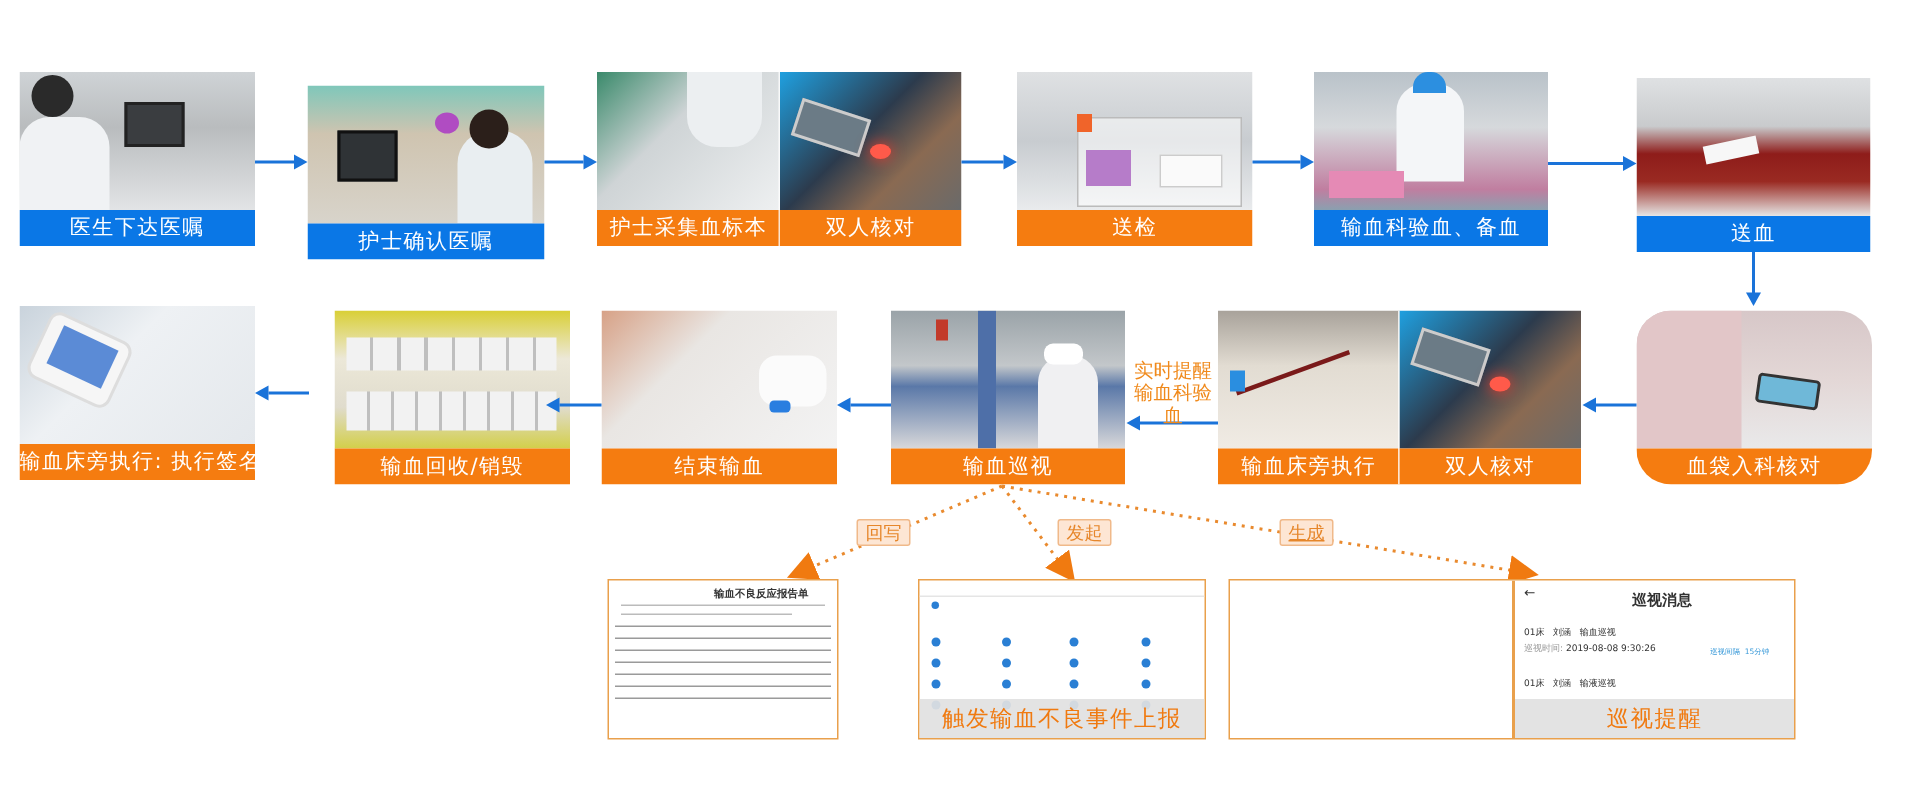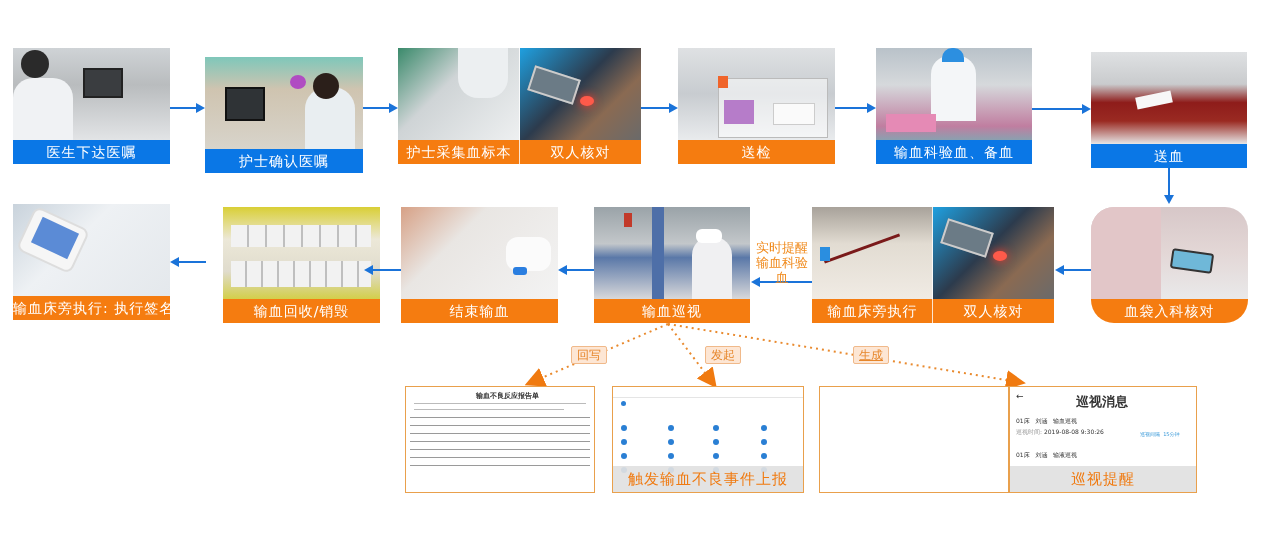--- a/index.html
+++ b/index.html
@@ -228,21 +228,21 @@
     <path d="M668,324 L532,382" marker-end="url(#oh)"></path>
     <path d="M668,324 L712,382" marker-end="url(#oh)"></path>
     <path d="M668,324 L1018,382" marker-end="url(#oh)"></path>
   </g>
 </svg>
 
 <div class="tag" style="left:571px;top:346px;">回写</div>
 <div class="tag" style="left:676px;top:346px;margin-left:29px;">发起</div>
 <div class="tag" style="left:853px;top:346px;text-decoration:underline;">生成</div>
 
-<div class="shot" style="left:405px;top:386px;width:190px;height:107px;">
+<div class="shot" style="left:405px;top:386px;width:154px;height:107px;">
   <div class="txt" style="left:70px;top:4px;font-size:7px;color:#333;font-weight:bold;">输血不良反应报告单</div>
   <div class="ln" style="left:8px;right:8px;top:16px;background:#bbb;"></div>
   <div class="ln" style="left:8px;right:30px;top:22px;background:#bbb;"></div>
   <div class="ln" style="left:4px;right:4px;top:30px;"></div>
   <div class="ln" style="left:4px;right:4px;top:38px;"></div>
   <div class="ln" style="left:4px;right:4px;top:46px;"></div>
   <div class="ln" style="left:4px;right:4px;top:54px;"></div>
   <div class="ln" style="left:4px;right:4px;top:62px;"></div>
   <div class="ln" style="left:4px;right:4px;top:70px;"></div>
   <div class="ln" style="left:4px;right:4px;top:78px;"></div>
@@ -267,21 +267,21 @@
     <div class="dot" style="left:55px;top:80px;"></div>
     <div class="dot" style="left:100px;top:80px;"></div>
     <div class="dot" style="left:148px;top:80px;"></div>
   <div class="cap">触发输血不良事件上报</div>
 </div>
 
 <div class="shot" style="left:819px;top:386px;width:378px;height:107px;">
   <div style="position:absolute;left:188px;top:0;width:1.5px;bottom:0;background:#e9a04c;"></div>
   <div style="position:absolute;left:190px;top:0;right:0;bottom:0;">
     <div class="txt" style="left:6px;top:4px;font-size:9px;color:#333;">←</div>
-    <div class="txt" style="left:66px;top:6px;font-size:13px;color:#333;font-weight:bold;">巡视消息</div>
+    <div class="txt" style="left:78px;top:6px;font-size:10px;color:#333;font-weight:bold;">巡视消息</div>
     <div class="txt" style="left:6px;top:30px;font-size:6px;color:#333;">
       <span>01床</span>&nbsp;&nbsp;
       <span>刘涵</span>&nbsp;&nbsp;
       <span>输血巡视</span>
     </div>
     <div class="txt" style="left:6px;top:41px;font-size:6px;color:#999;">
       <span>巡视时间:</span>
       <span style="color:#333;">2019-08-08 9:30:26</span>
     </div>
     <div class="txt" style="left:130px;top:44px;font-size:5px;color:#3a9ad9;">

